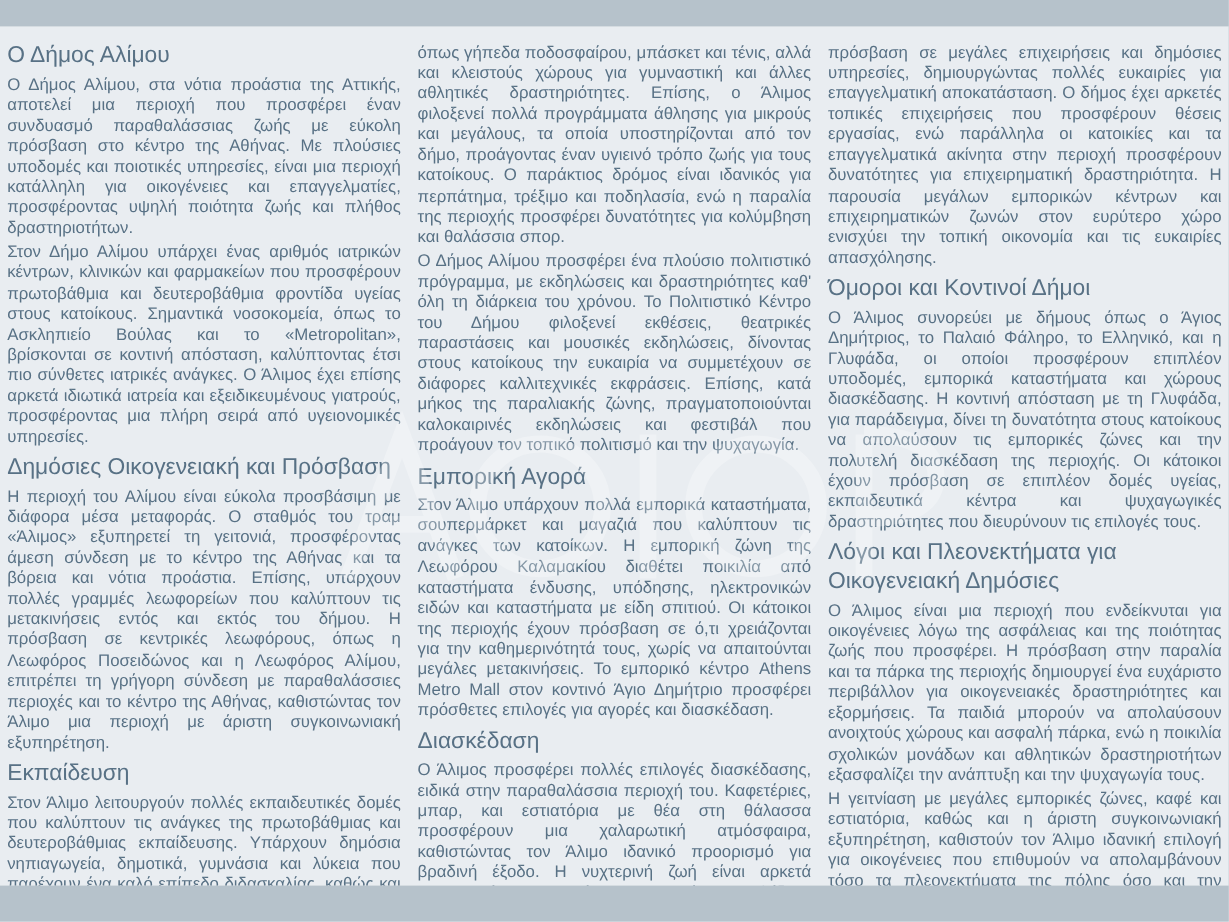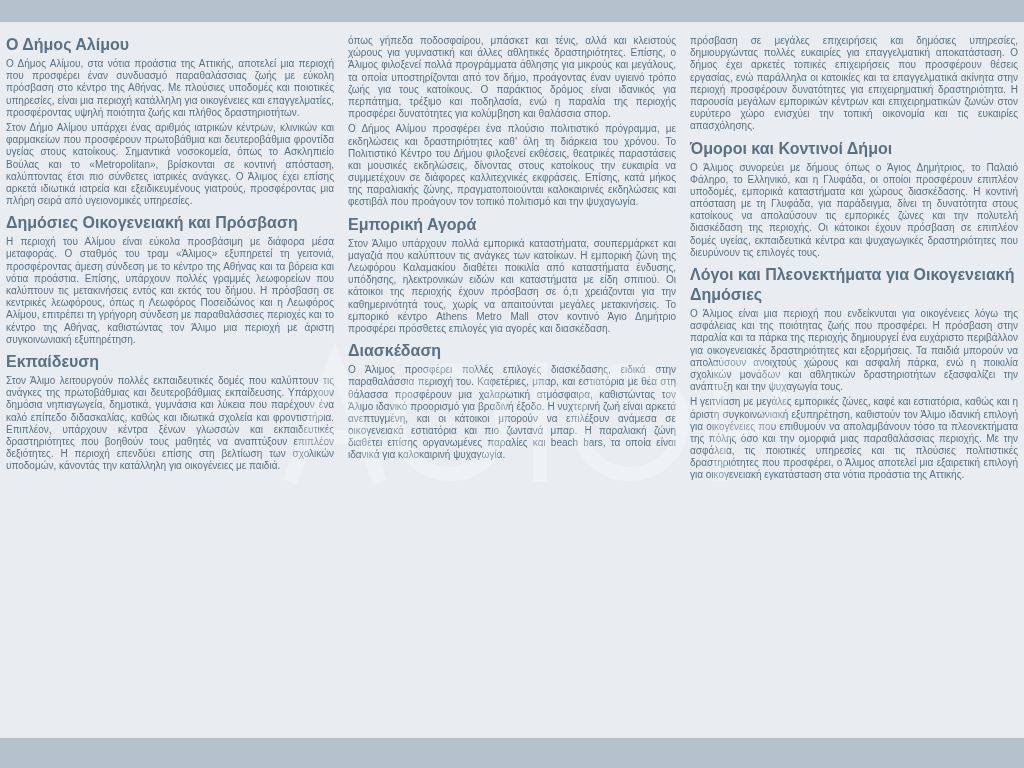--- a/index.html
+++ b/index.html
@@ -19,28 +19,28 @@
     opacity:.5;pointer-events:none;
   }
   .cols{
     display:flex;gap:14px;
     padding:13px 6px 0 6px;
     box-sizing:border-box;width:1024px;height:716px;
   }
   .col{flex:1 1 0;min-width:0;}
   .heading1,.heading2{
     color:var(--text-color,#587185);
-    font-size:16px;line-height:1.25;
+    font-size:19px;line-height:1.25;
     margin:6px 0 3px 0;
-    font-weight:700;
+    font-weight:400;
   }
   .col .heading1:first-child,.col .heading2:first-child{margin-top:0;}
   .paragraph{
     color:var(--text-color,#587185);
-    font-size:10px;line-height:1.22;
+    font-size:14px;line-height:1.22;
     text-align:justify;
     margin:0 0 3px 0;
   }
 </style>
 </head>
 <body>
 
 <div class="page">
   <div class="panel">
 

